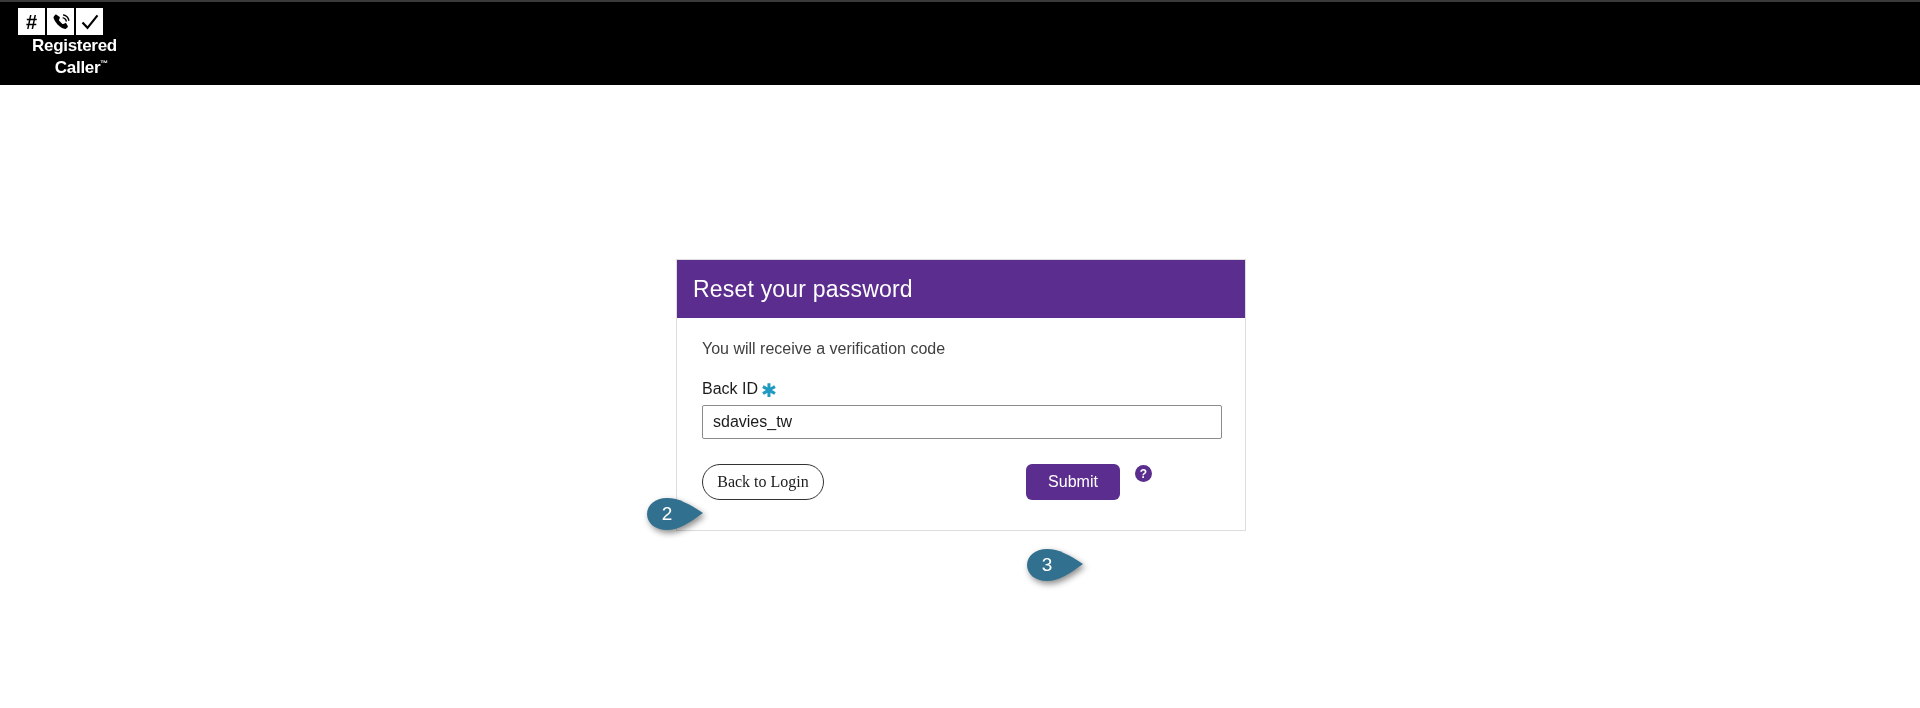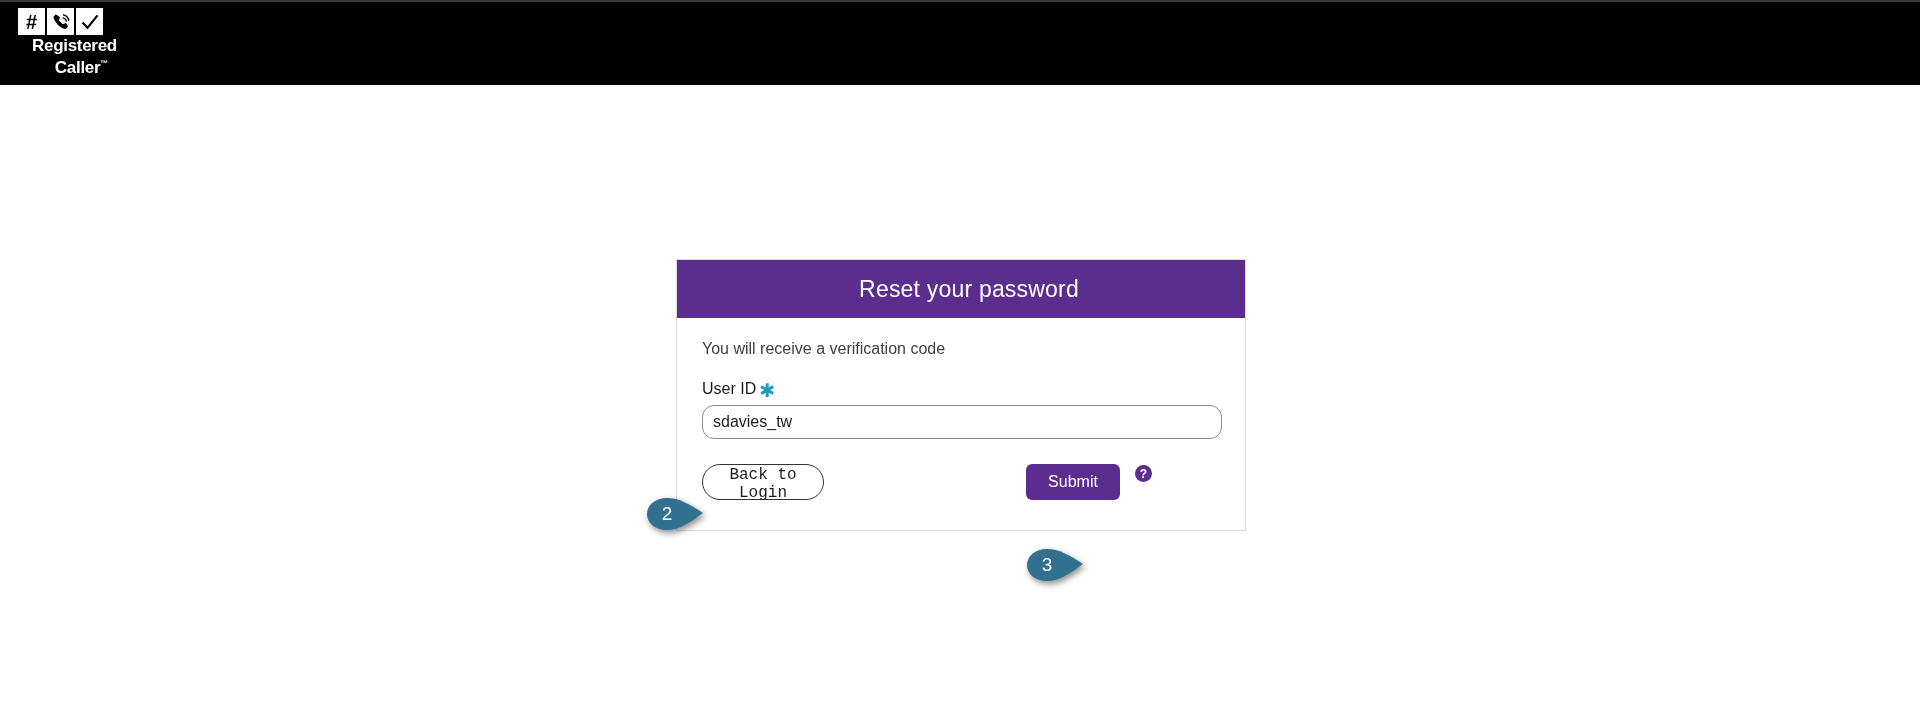--- a/index.html
+++ b/index.html
@@ -96,21 +96,21 @@
     top: 174px;
     width: 570px;
     background: #ffffff;
     border: 1px solid #dddddd;
   }
   #card-header {
     height: 58px;
     background: #5b2d8e;
     display: flex;
     align-items: center;
-    justify-content: center;
+    justify-content: flex-start;
     padding-left: 16px;
   }
   #card-title {
     color: #ffffff;
     font-size: 23px;
     font-weight: normal;
     letter-spacing: 0.2px;
   }
   #card-body {
     padding: 22px 25px 30px 25px;
@@ -132,21 +132,21 @@
     color: #1f9ac0;
     font-size: 19px;
     line-height: 12px;
     position: relative;
     top: 2px;
   }
   #userid-input {
     width: 520px;
     height: 34px;
     border: 1px solid #8c8c8c;
-    border-radius: 12px;
+    border-radius: 2px;
     font-size: 16px;
     font-family: "Liberation Sans", sans-serif;
     color: #1b1b1b;
     padding: 0 10px;
     outline: none;
     background: #ffffff;
   }
   #button-row {
     margin-top: 25px;
     height: 36px;
@@ -156,21 +156,21 @@
     position: absolute;
     left: 0;
     top: 0;
     width: 122px;
     height: 36px;
     border: 1px solid #333333;
     border-radius: 18px;
     background: #ffffff;
     color: #1b1b1b;
     font-size: 16px;
-    font-family: Liberation Mono, monospace;
+    font-family: Liberation Serif, serif;
     cursor: pointer;
   }
   #submit-button {
     position: absolute;
     left: 324px;
     top: 0;
     width: 94px;
     height: 36px;
     border: none;
     border-radius: 6px;
@@ -260,21 +260,21 @@
 
     <div id="card-header">
       <div id="card-title">Reset your password</div>
     </div>
 
     <div id="card-body">
 
       <p id="intro-text">You will receive a verification code</p>
 
       <div id="field-label-row">
-        <span>User ID</span>
+        <span>Back ID</span>
         <span class="required-star">✱</span>
       </div>
 
       <input id="userid-input" type="text" value="sdavies_tw" style="">
 
       <div id="button-row">
         <button id="back-button">Back to Login</button>
         <button id="submit-button">Submit</button>
         <div id="help-icon">?</div>
       </div>

